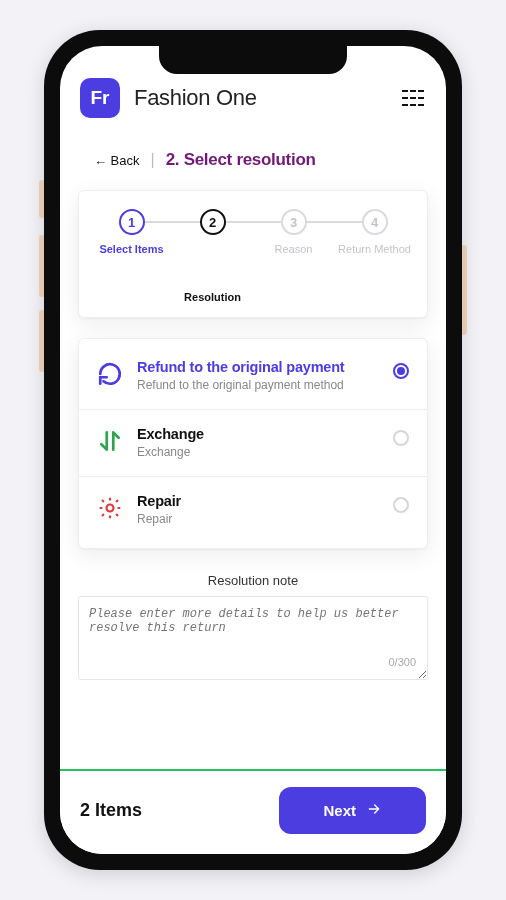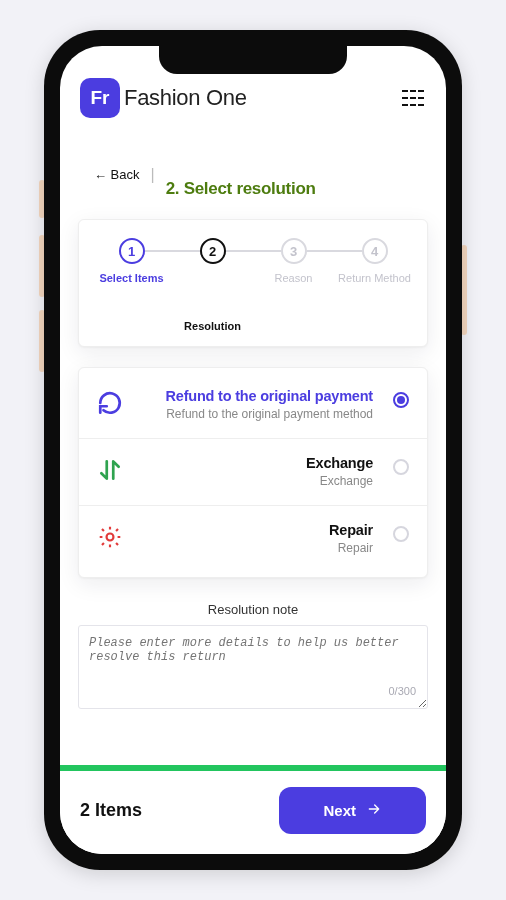--- a/index.html
+++ b/index.html
@@ -59,21 +59,21 @@
     border-bottom-left-radius: 18px;
     border-bottom-right-radius: 18px;
     z-index: 5;
   }
 
   
   .app-header {
     padding: 32px 20px 10px 20px;
     display: flex;
     align-items: center;
-    gap: 4px;
+    gap: 14px;
   }
   .app-logo {
     width: 40px; height: 40px;
     background: #4b3de0;
     border-radius: 10px;
     color: #fff;
     display: flex; align-items: center; justify-content: center;
     font-weight: 800; font-size: 19px;
   }
   .app-name {
@@ -101,21 +101,21 @@
   }
 
   .title-row {
     display: flex; align-items: center; gap: 11px;
     padding: 6px 16px 20px 16px;
   }
   .back-link {
     font-size: 13px; color: #111; cursor: pointer;
   }
   .title-sep { color: #bbb; font-size: 16px; font-weight: 300; }
-  .page-title { font-size: 17px; font-weight: 800; color: #4d7c0f; letter-spacing: -0.3px; margin-top: 29px;}
+  .page-title { font-size: 17px; font-weight: 800; color: #701a75; letter-spacing: -0.3px;}
 
   .card {
     background: #fff;
     border-radius: 6px;
     box-shadow: 0 6px 22px rgba(20,20,50,.08), 0 1px 2px rgba(0,0,0,.04);
     border: 1px solid #eee;
     margin-bottom: 20px;
   }
 
   
@@ -142,21 +142,21 @@
   .step:last-child .step-line.right { display: none; }
   .step-label { font-size: 11px; font-weight: 600; }
   .step.done .step-circle { border-color: #4b3de0; color: #4b3de0; }
   .step.done .step-label  { color: #4b3de0; }
   .step.curr .step-circle { border-color: #111; color: #111; }
   .step.curr .step-label  { color: #111; margin-top: 48px; }
   .step.todo .step-circle { border-color: #d9d9df; color: #c3c3cc; font-weight: 600; }
   .step.todo .step-label  { color: #c3c3cc; font-weight: 500; }
 
   
-  .options { padding: 4px 0; text-align: right; }
+  .options { padding: 4px 0; }
   .option {
     display: flex; align-items: flex-start; gap: 14px;
     padding: 16px 18px;
     border-bottom: 1px solid #eee;
     cursor: pointer;
   }
   .option:last-child { border-bottom: none; }
   .opt-icon { width: 26px; height: 26px; flex-shrink: 0; margin-top: 2px; }
   .opt-text { flex: 1; min-width: 0; }
   .opt-title {
@@ -194,21 +194,21 @@
     background: #fff;
   }
   .note-wrap { position: relative; }
   .char-count {
     position: absolute; right: 12px; bottom: 16px;
     font-size: 11px; color: #a9a9b3; font-style: normal; font-family: -apple-system, sans-serif;
   }
 
   
   .footer {
-    border-top: 6px solid #22c55e;
+    border-top: 2px solid #22c55e;
     padding: 16px 20px 20px 20px;
     display: flex; align-items: center; gap: 14px;
     background: #fff;
   }
   .item-count { font-size: 18px; font-weight: 800; color: #111; }
   .next-btn {
     margin-left: auto;
     background: #4b3de0;
     color: #fff;
     border: none;

